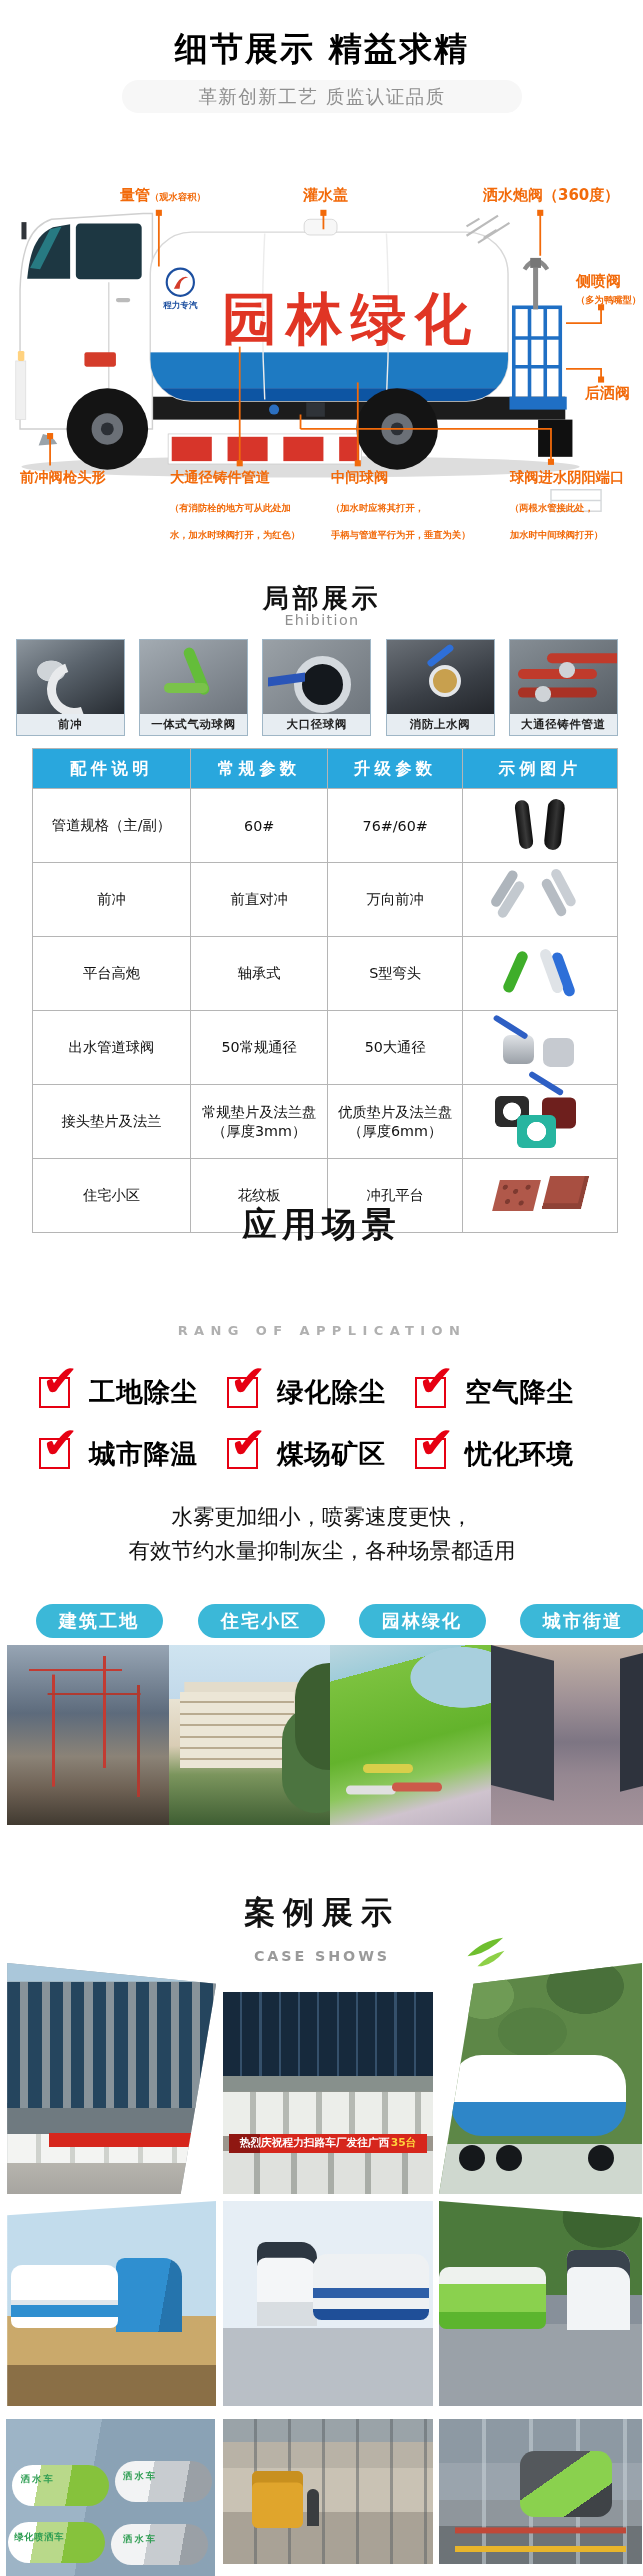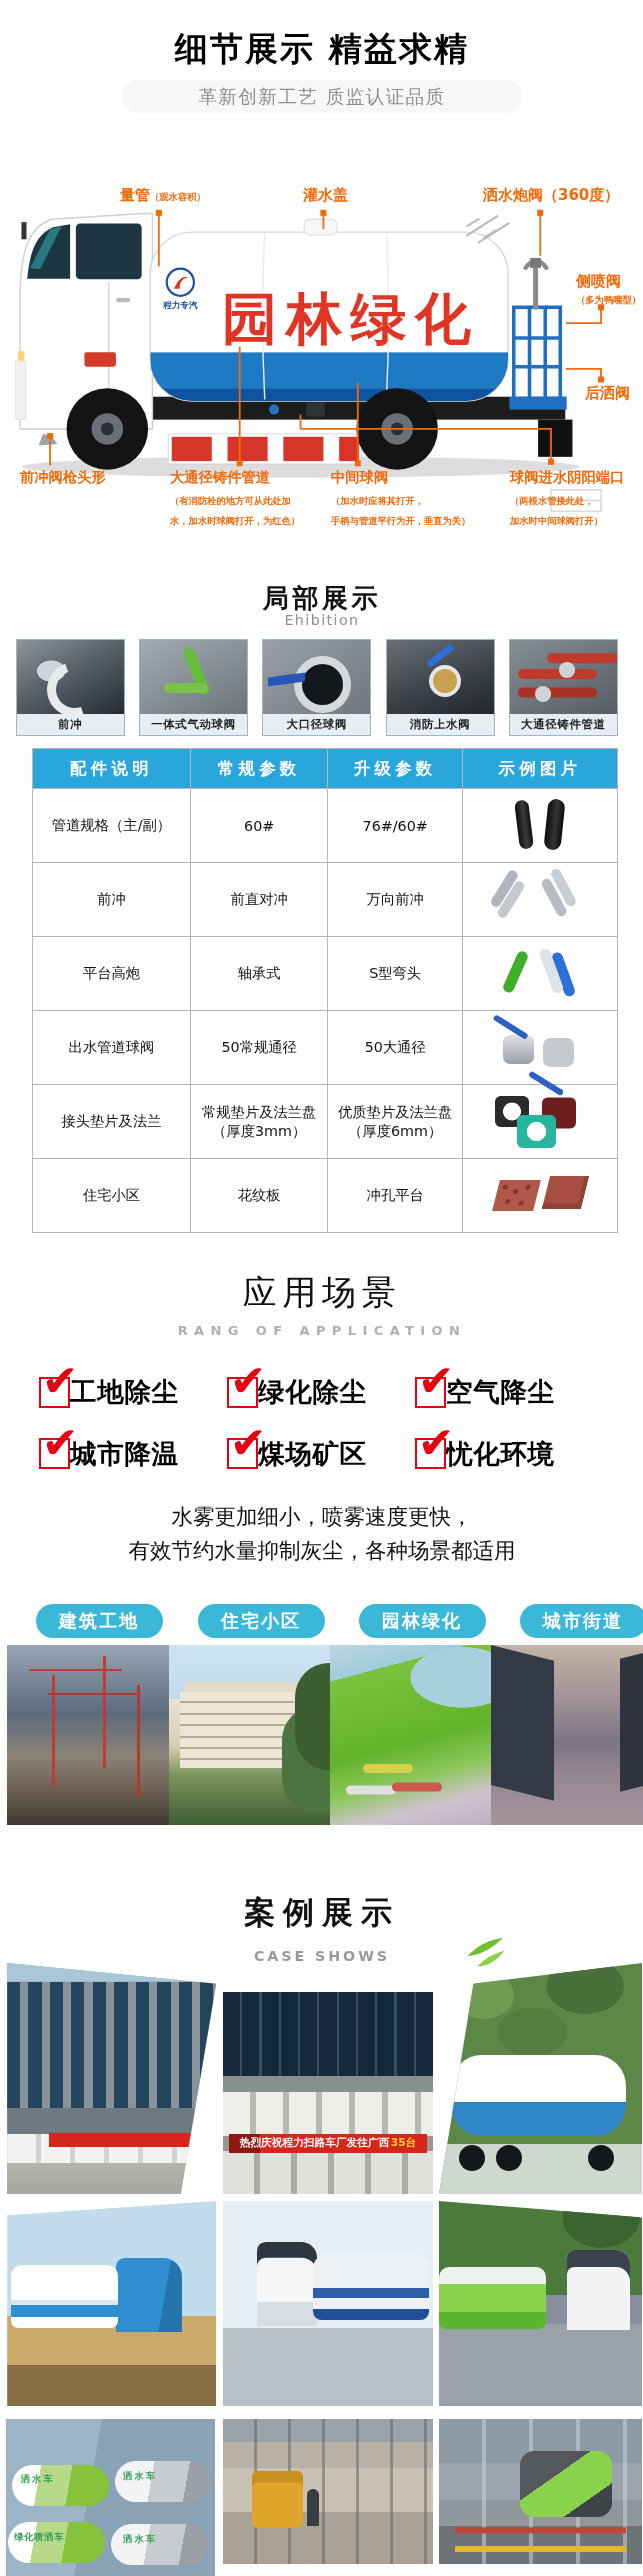--- a/index.html
+++ b/index.html
@@ -19,21 +19,21 @@
 .olabel .big{font-size:15px}
 .olabel .note{font-size:9.3px}
 .olabel .line2{display:block;font-size:9.3px;margin-top:2.9px}
 .lbl-liangguan{left:120px;top:4.3px}
 .lbl-guangai{left:303px;top:4.3px}
 .lbl-pao{left:483px;top:4.3px}
 .lbl-cepen{left:576px;top:90px;text-align:left}
 .lbl-housa{left:585px;top:202px}
 .blabel{position:absolute;top:286px;color:#f26a0a;font-weight:bold;white-space:nowrap}
 .blabel .big{font-size:14.3px}
-.blabel .sub{display:block;font-size:9.3px;line-height:13px;margin-top:7px;font-weight:bold}
+.blabel .sub{display:block;font-size:9.3px;line-height:13px;margin-top:14px;font-weight:bold}
 .bl1{left:20px}.bl2{left:170px}.bl3{left:331px}.bl4{left:510px}
 
 
 .exh-title{top:581px;font-size:26px;font-weight:bold;letter-spacing:3.6px}
 .exh-sub{top:612px;font-size:14.3px;color:#8f8f8f;letter-spacing:1.4px}
 .exh-row{top:639px;left:15.7px;width:612px;display:flex;gap:14.3px}
 .exh-card{width:109px;height:97px;border:1.4px solid #9fb6c6;background:#fff;display:flex;flex-direction:column}
 .exh-photo{flex:1;position:relative;overflow:hidden}
 .exh-cap{height:21.5px;background:#e7edf2;display:flex;align-items:center;justify-content:center;
   font-size:11.4px;font-weight:bold;color:#222;letter-spacing:0.7px}
@@ -69,24 +69,24 @@
 [data-illu="elbow-cannons"]::before{content:"";position:absolute;left:24px;top:7.2px;width:11.4px;height:44px;background:#3fae2a;border-radius:5.7px;transform:rotate(24deg)}
 [data-illu="elbow-cannons"]::after{content:"";position:absolute;left:60px;top:5.7px;width:11.4px;height:46px;background:#dfe3e7;border-radius:5.7px;transform:rotate(-20deg);box-shadow:10px 7.2px 0 0 #2e6fd8}
 [data-illu="ball-valves"]::before{content:"";position:absolute;left:17px;top:18.6px;width:31px;height:29px;border-radius:7.2px;background:linear-gradient(#dfe2e6,#9aa0a7);box-shadow:40px 2.9px 0 0 #c6cad0}
 [data-illu="ball-valves"]::after{content:"";position:absolute;left:4.3px;top:7.2px;width:39px;height:6.4px;background:#2e5fc4;border-radius:3.6px;transform:rotate(32deg);box-shadow:60px 29px 0 0 #2e5fc4}
 [data-illu="gaskets-flanges"]::before{content:"";position:absolute;left:8.6px;top:5.7px;width:34px;height:31px;border-radius:5.7px;background:radial-gradient(circle 9.3px at 50% 50%,#fff 0 8.6px,#2b2b2b 9.3px);box-shadow:47px 1.4px 0 0 #6e1f1d}
 [data-illu="gaskets-flanges"]::after{content:"";position:absolute;left:31px;top:24px;width:39px;height:33px;border-radius:5.7px;background:radial-gradient(circle 10px at 50% 50%,#fff 0 9.3px,#27b5a0 10px)}
 [data-illu="perforated-plates"]::before{content:"";position:absolute;left:10px;top:15.7px;width:41px;height:31px;background:radial-gradient(circle 2.1px at 7.2px 7.2px,#7e3a30 0 2.1px,transparent 2.9px),radial-gradient(circle 2.1px at 18.6px 11.4px,#7e3a30 0 2.1px,transparent 2.9px),radial-gradient(circle 2.1px at 30px 7.2px,#7e3a30 0 2.1px,transparent 2.9px),radial-gradient(circle 2.1px at 13px 21.5px,#7e3a30 0 2.1px,transparent 2.9px),radial-gradient(circle 2.1px at 27px 23px,#7e3a30 0 2.1px,transparent 2.9px),#b0584a;transform:skewX(-14deg)}
 [data-illu="perforated-plates"]::after{content:"";position:absolute;left:60px;top:11.4px;width:39px;height:33px;background:#a84f41;transform:skewX(-14deg);box-shadow:inset -4.3px -5.7px 0 0 #8f4236}
 
 
-.app-title{top:1270px;font-size:34px;font-weight:normal;letter-spacing:5.7px}
+.app-title{top:1202px;font-size:34px;font-weight:bold;letter-spacing:5.7px}
 .app-sub{top:1323px;font-size:13px;color:#b0b0b0;letter-spacing:6.4px;font-weight:bold}
 .check-grid{top:1372px;left:39px;width:572px;display:flex;flex-wrap:wrap}
-.check-item{display:flex;align-items:center;gap:0;width:188px;height:40px;margin-bottom:21.5px}
+.check-item{display:flex;align-items:center;gap:19px;width:188px;height:40px;margin-bottom:21.5px}
 .check-box{position:relative;width:31px;height:31px;border:2.1px solid #e60012;background:#fff;flex:0 0 auto}
 .check-box::after{content:"\2714";position:absolute;left:0.7px;top:-19.3px;font-size:44px;line-height:1;color:#e60012;font-weight:bold}
 .check-text{font-size:26.5px;font-weight:bold;color:#000;letter-spacing:0.7px}
 .desc{top:1500px;font-size:21.5px;color:#111;line-height:34px;font-weight:500}
 
 
 .scene-card{position:absolute;top:1604px;width:184px}
 .sc1{left:7.2px}.sc2{left:169px}.sc3{left:330px}.sc4{left:491px}
 .scene-pill{width:127px;height:34px;margin:0 auto;border-radius:17px;background:#3bb8d8;color:#fff;
   font-size:18px;font-weight:bold;letter-spacing:2.1px;display:flex;align-items:center;justify-content:center}

